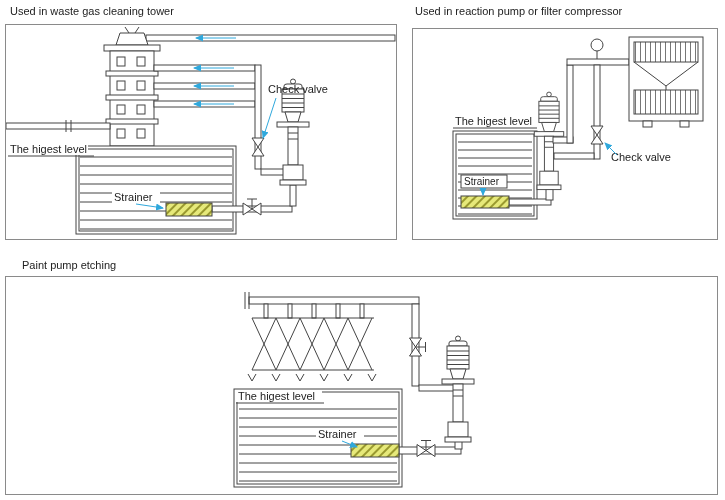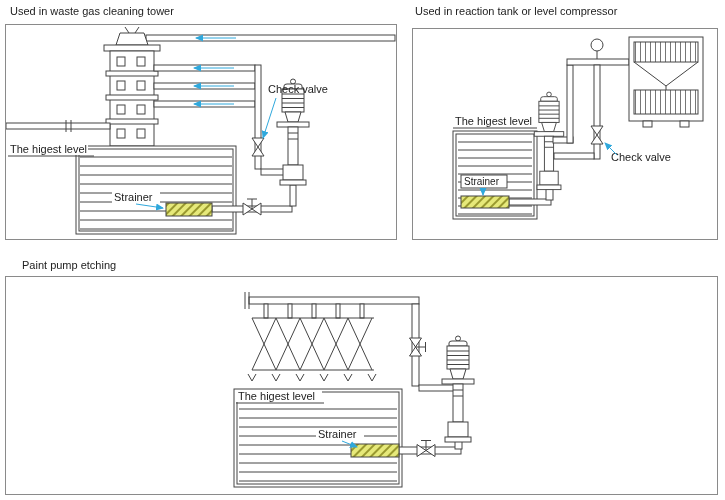--- a/index.html
+++ b/index.html
@@ -132,21 +132,21 @@
         <line x1="2" y1="131" x2="88" y2="131" stroke="#444"></line>
         <rect x="106" y="166" width="48" height="12" fill="#fff" stroke="none"></rect>
         <text x="108" y="176">Strainer</text>
         <line x1="130" y1="179" x2="157" y2="183" stroke="#2fa8dc" marker-end="url(#arrB)"></line>
         <text x="262" y="68">Check valve</text>
         <line x1="270" y1="73" x2="257" y2="113" stroke="#2fa8dc" marker-end="url(#arrB)"></line>
       </g>
     </svg>
   </div>
 
-  <div class="panel-title" style="left:415px;top:5px">Used in reaction tank or level compressor</div>
+  <div class="panel-title" style="left:415px;top:5px">Used in reaction pump or filter compressor</div>
 
   <div class="panel-box" style="left:412px;top:28px;width:306px;height:212px">
     <svg width="304" height="210" viewBox="0 0 304 210">
 
       <g class="ln" fill="none">
         <rect x="40" y="102" width="84" height="88" fill="#fff"></rect>
         <rect x="43" y="105" width="78" height="82"></rect>
         <path d="M45,113 H119 M45,121 H119 M45,129 H119 M45,137 H119 M45,145 H119 M45,153 H119 M45,161 H119 M45,169 H119 M45,177 H119 M45,185 H119"></path>
       </g>
 

